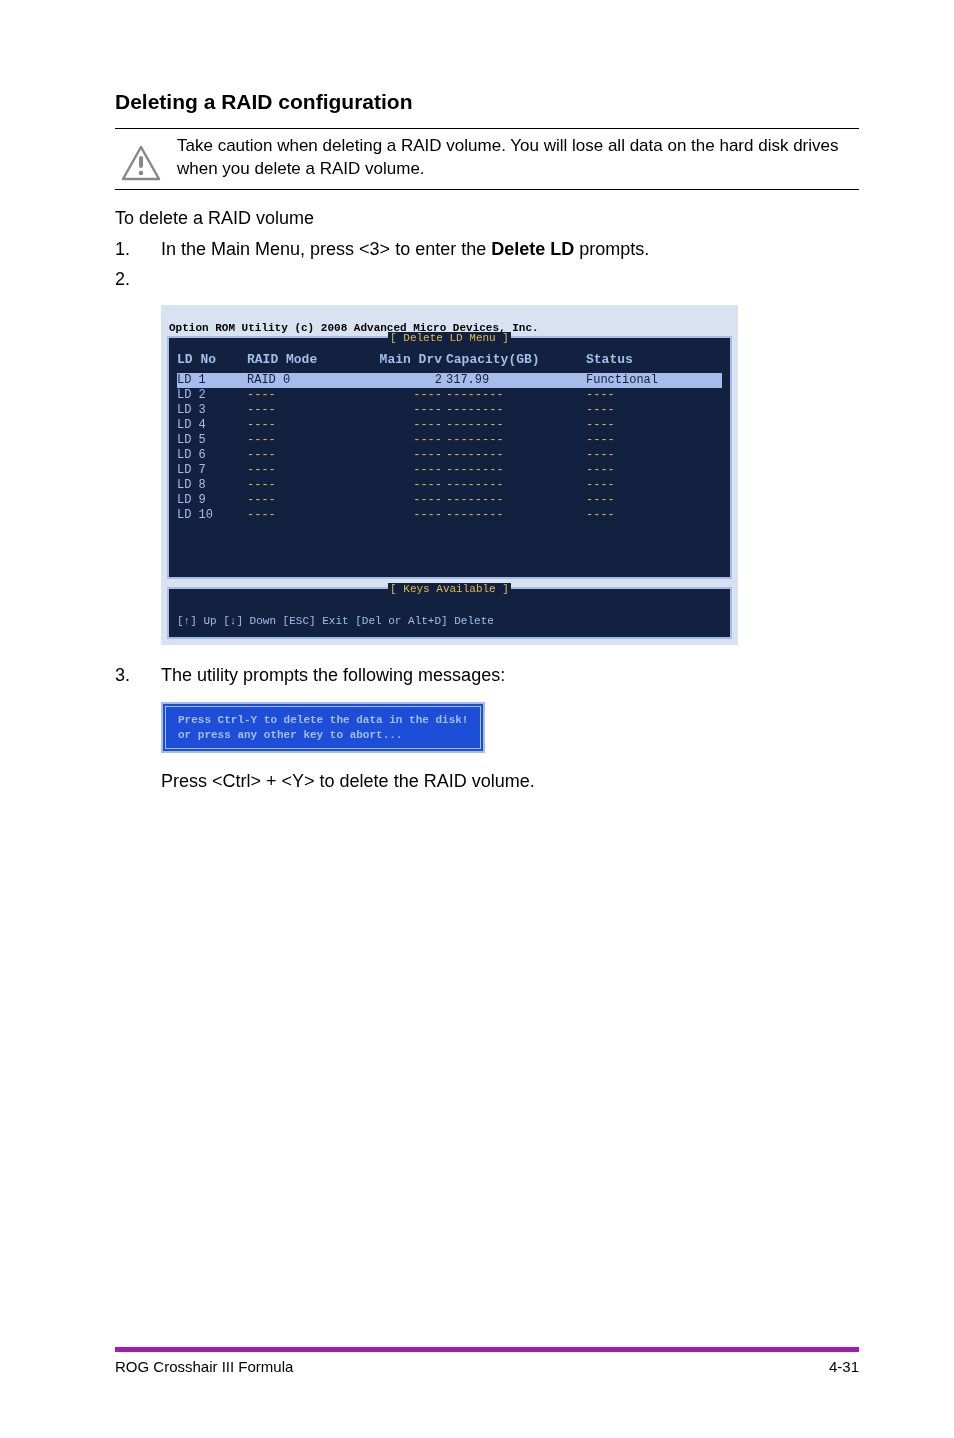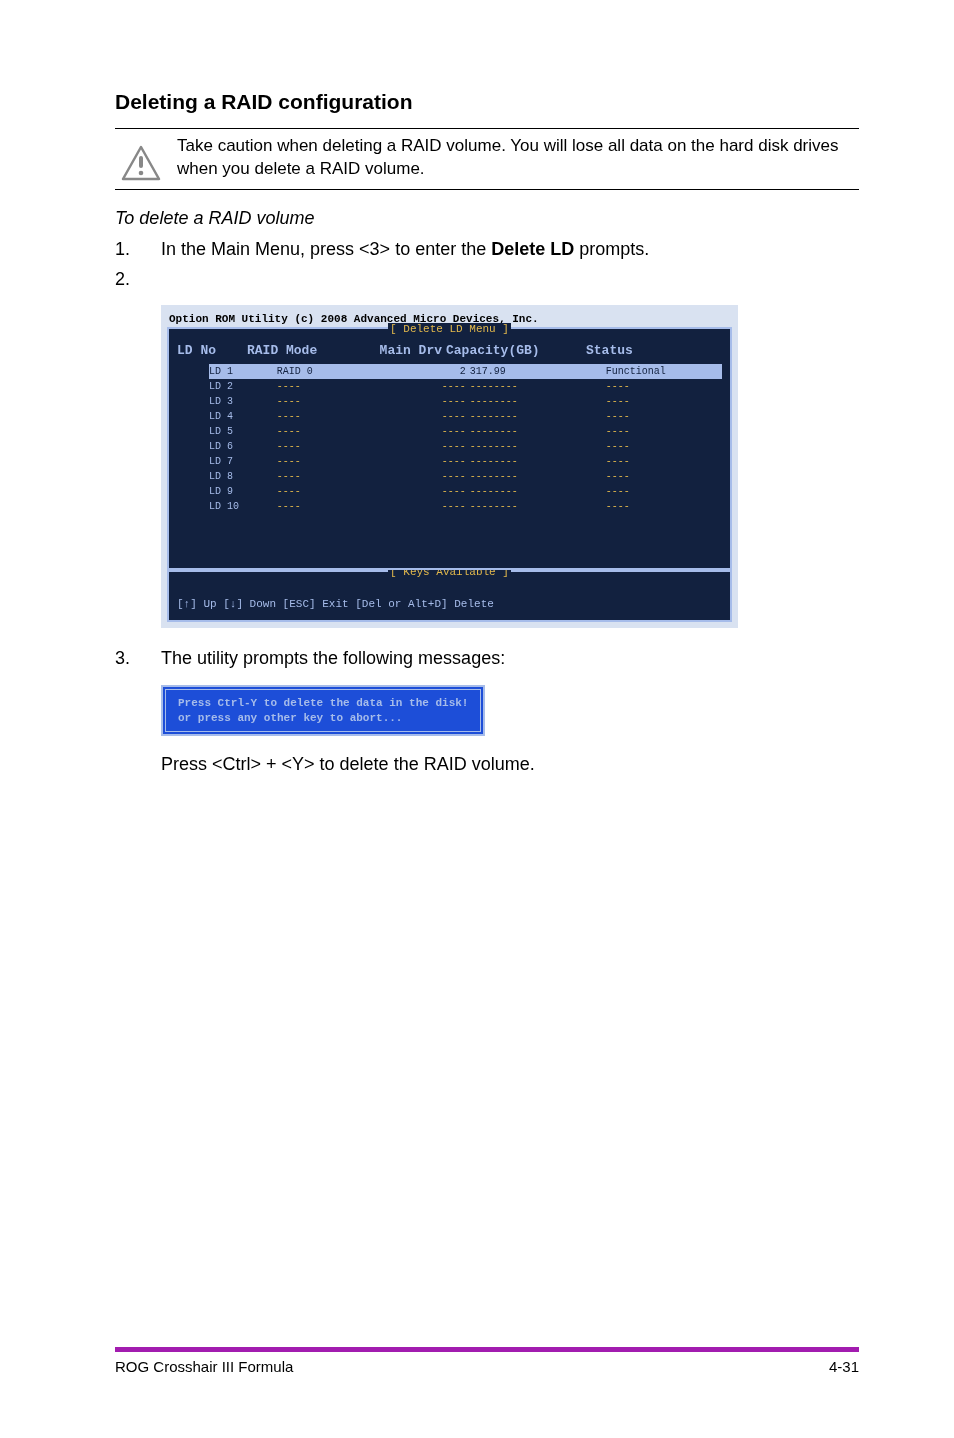--- a/index.html
+++ b/index.html
@@ -37,41 +37,40 @@
   }
   .caution-icon svg { width: 40px; height: 36px; }
   .caution-text {
     font-size: 17px;
     line-height: 1.35;
     padding-left: 10px;
   }
   .instr {
     font-size: 18px;
     margin: 0 0 8px 0;
-    font-style: italic;
   }
   .steps {
     list-style: none;
     padding: 0;
     margin: 0 0 14px 0;
   }
   .steps li {
     display: flex;
     font-size: 18px;
     margin-bottom: 6px;
     line-height: 1.35;
   }
   .steps li .num {
     flex: 0 0 46px;
   }
   .bios-outer {
     margin-left: 46px;
     width: 565px;
     background: #d9e2f1;
-    padding: 8px 6px 6px 6px;
+    padding: 17px 6px 6px 6px;
     font-family: "Courier New", monospace;
     font-size: 11px;
   }
   .bios-top {
     color: #000;
     font-weight: bold;
     font-size: 11px;
     padding: 0 2px 2px 2px;
   }
   .bios-box {
@@ -98,36 +97,36 @@
     font-size: 13px;
     padding: 2px 0 6px 0;
   }
   .col-ld  { width: 70px; }
   .col-raid{ width: 105px; }
   .col-drv { width: 90px; text-align:right; padding-right:4px;}
   .col-cap { width: 130px; padding-right:10px;}
   .col-stat{ width: 120px; }
   .bios-row {
     display: flex;
-    font-size: 10px;
+    font-size: 12px;
     line-height: 15px;
-    margin-left: 32px;
   }
   .bios-row.selected {
     background: #a6bcea;
     color: #12213f;
   }
   .bios-row.empty {
     color: #e3b94c;
   }
   .bios-row .col-ld { color: #a6bcea; }
   .bios-row.selected .col-ld { color:#12213f; }
   .bios-keys-box {
     background: #12213f;
     border: 2px solid #a6bcea;
+    margin-top: 8px;
     padding: 4px 8px 10px 8px;
   }
   .bios-keys-text {
     color: #a6bcea;
     font-size: 11px;
     padding-top: 14px;
   }
   .confirm-box-wrap {
     margin-left: 46px;
     margin-top: 6px;

